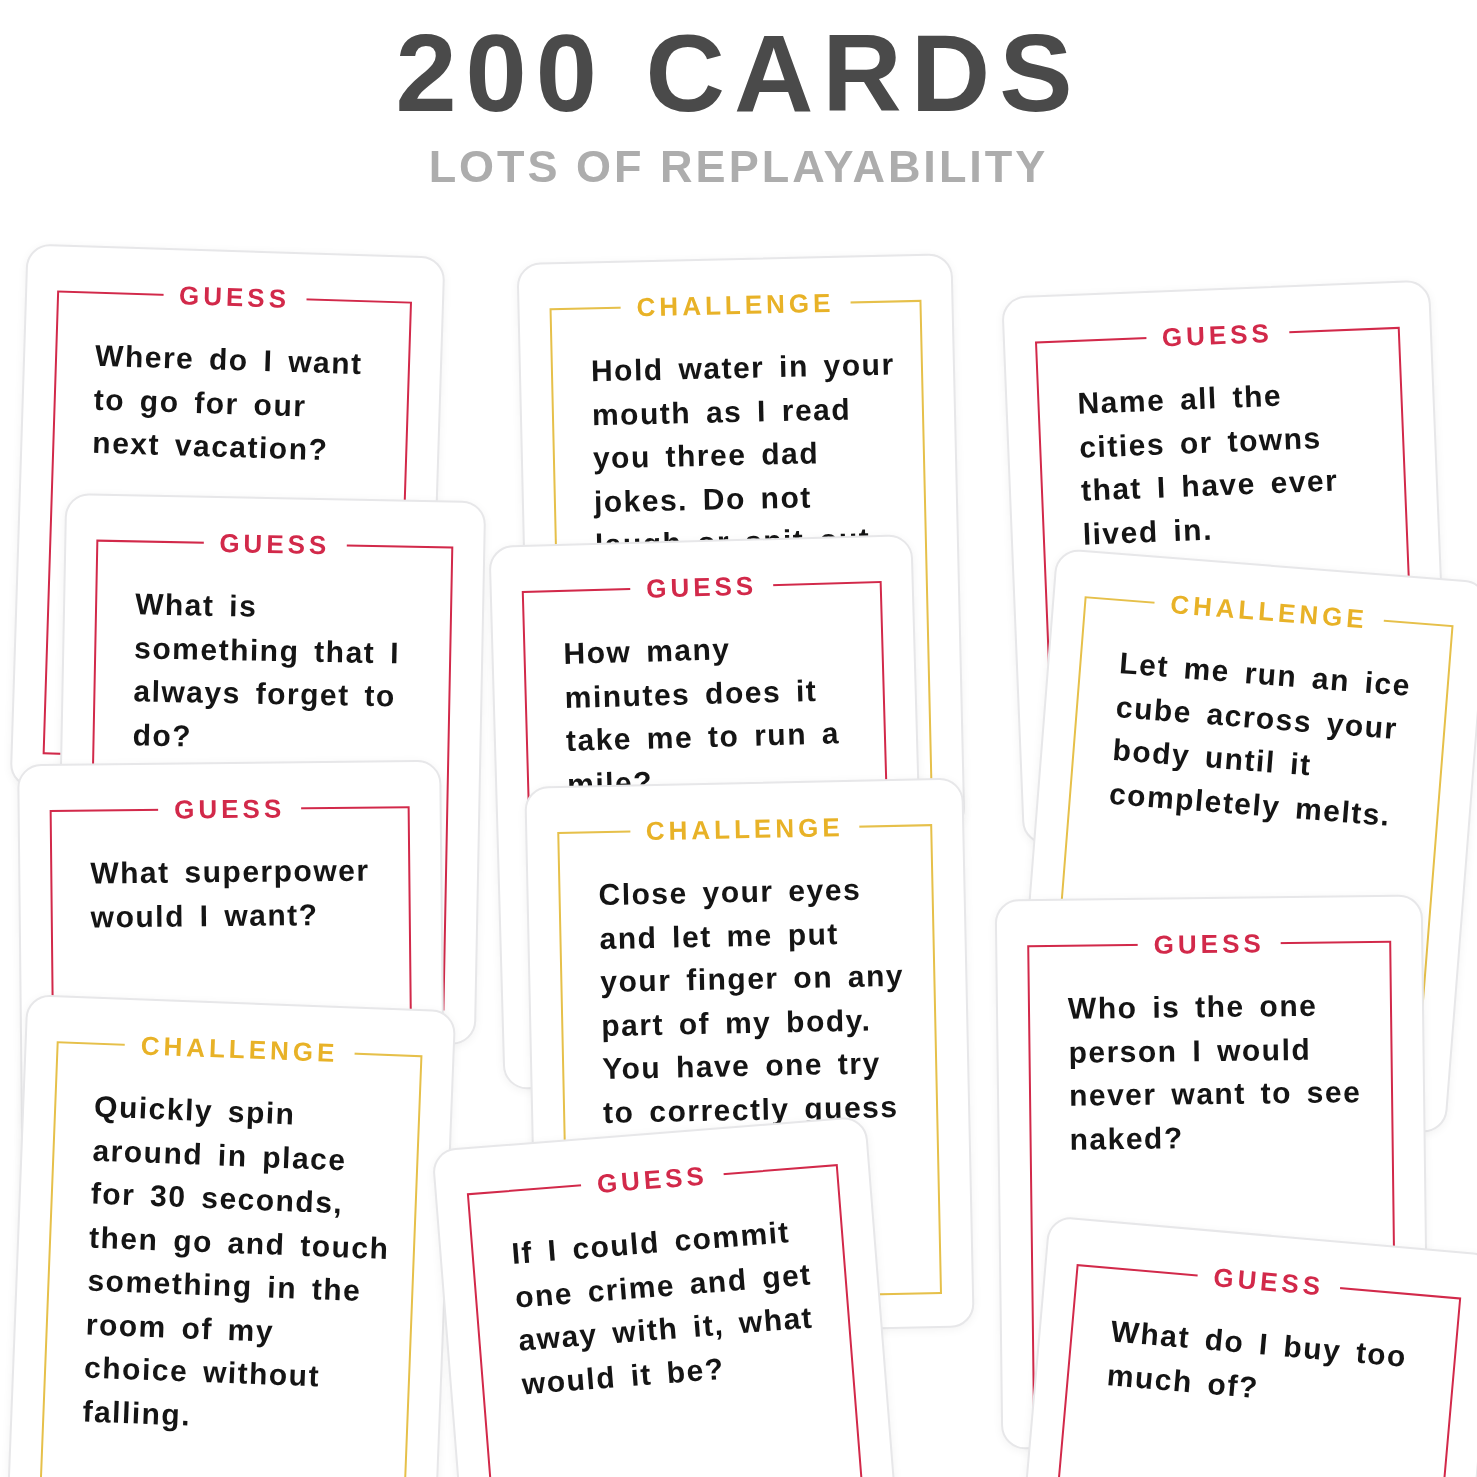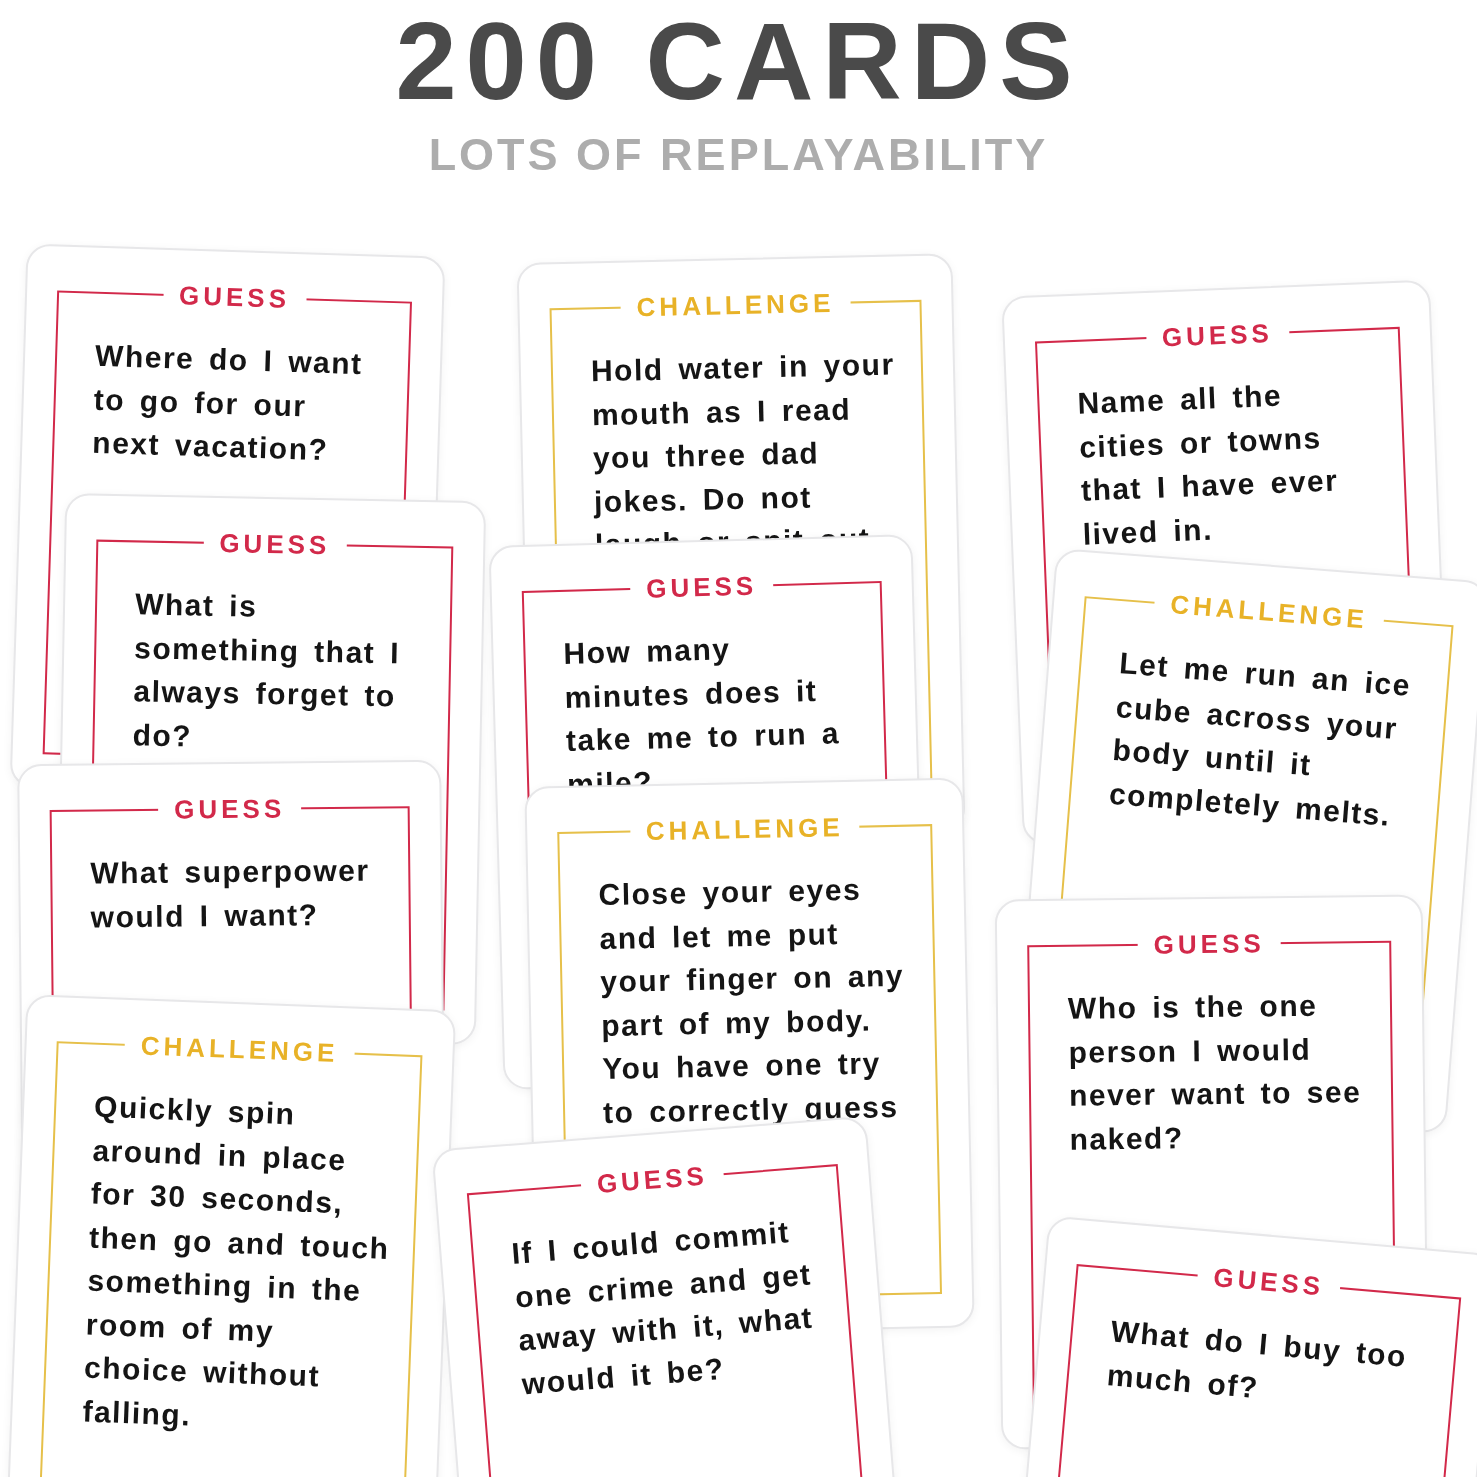--- a/index.html
+++ b/index.html
@@ -17,21 +17,21 @@
   }
   
   #header {
     position: absolute;
     left: 0; top: 0;
     width: 100%;
     text-align: center;
     z-index: 20;
   }
   .title {
-    margin: 4px;
+    margin: 16px;
     padding-top: 2px;
     font-size: 110px;
     line-height: 1.0;
     font-weight: bold;
     letter-spacing: 9px;
     color: var(--title_gray, #4a4a4a);
   }
   .subtitle {
     margin: 0;
     margin-top: 16px;

